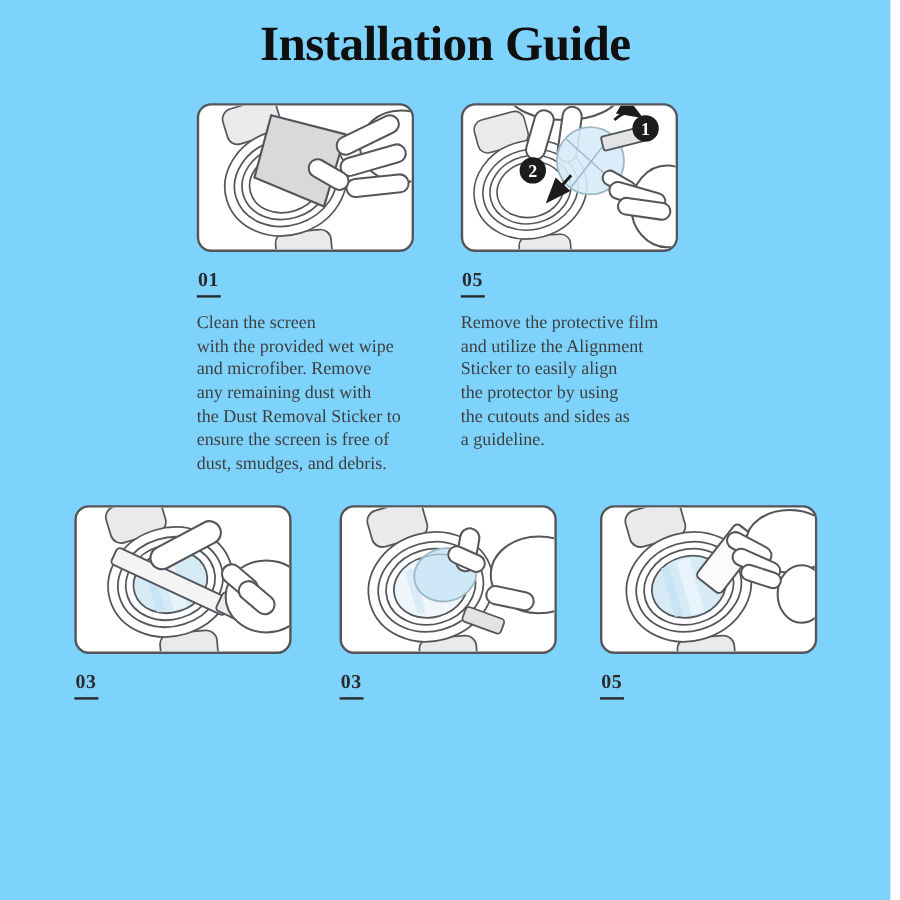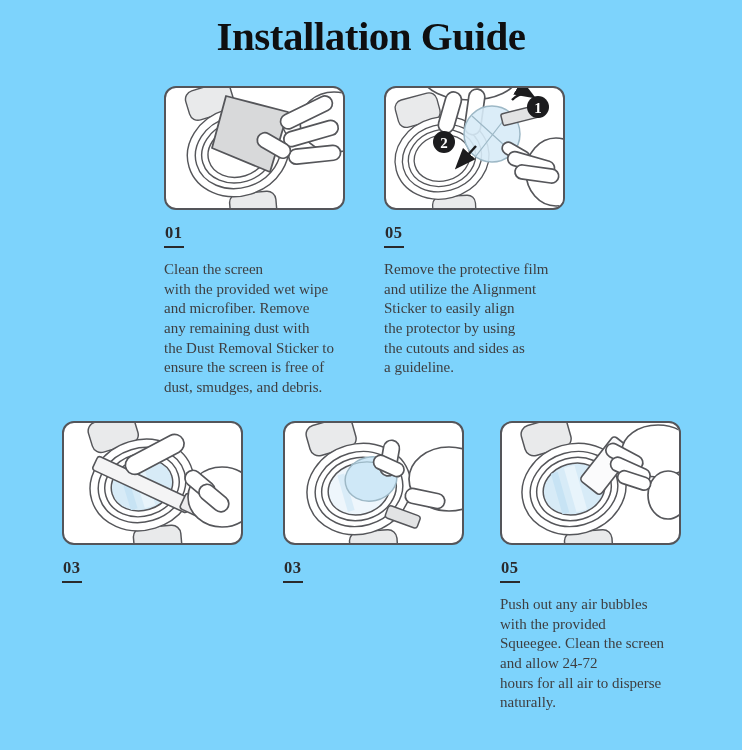--- a/index.html
+++ b/index.html
@@ -180,21 +180,15 @@
         <g fill="#ffffff" stroke="#55565a" stroke-width="1.7" stroke-linejoin="round" stroke-linecap="round">
           <ellipse cx="156" cy="28" rx="36" ry="26"></ellipse>
           <ellipse cx="166" cy="72" rx="20" ry="24"></ellipse>
           <rect x="108" y="18" width="40" height="14" rx="7" transform="rotate(28 108 18)"></rect>
           <rect x="112" y="32" width="42" height="14" rx="7" transform="rotate(24 112 32)"></rect>
           <rect x="118" y="46" width="34" height="13" rx="6.5" transform="rotate(18 118 46)"></rect>
         </g>
       </svg>
     </div>
     <div class="num">05</div>
-    <div class="desc">Push out any air bubbles
-with the provided
-Squeegee. Clean the screen
-and allow 24-72
-hours for all air to disperse
-naturally.</div>
   </div>
 
 </div>
 
 </body></html>

